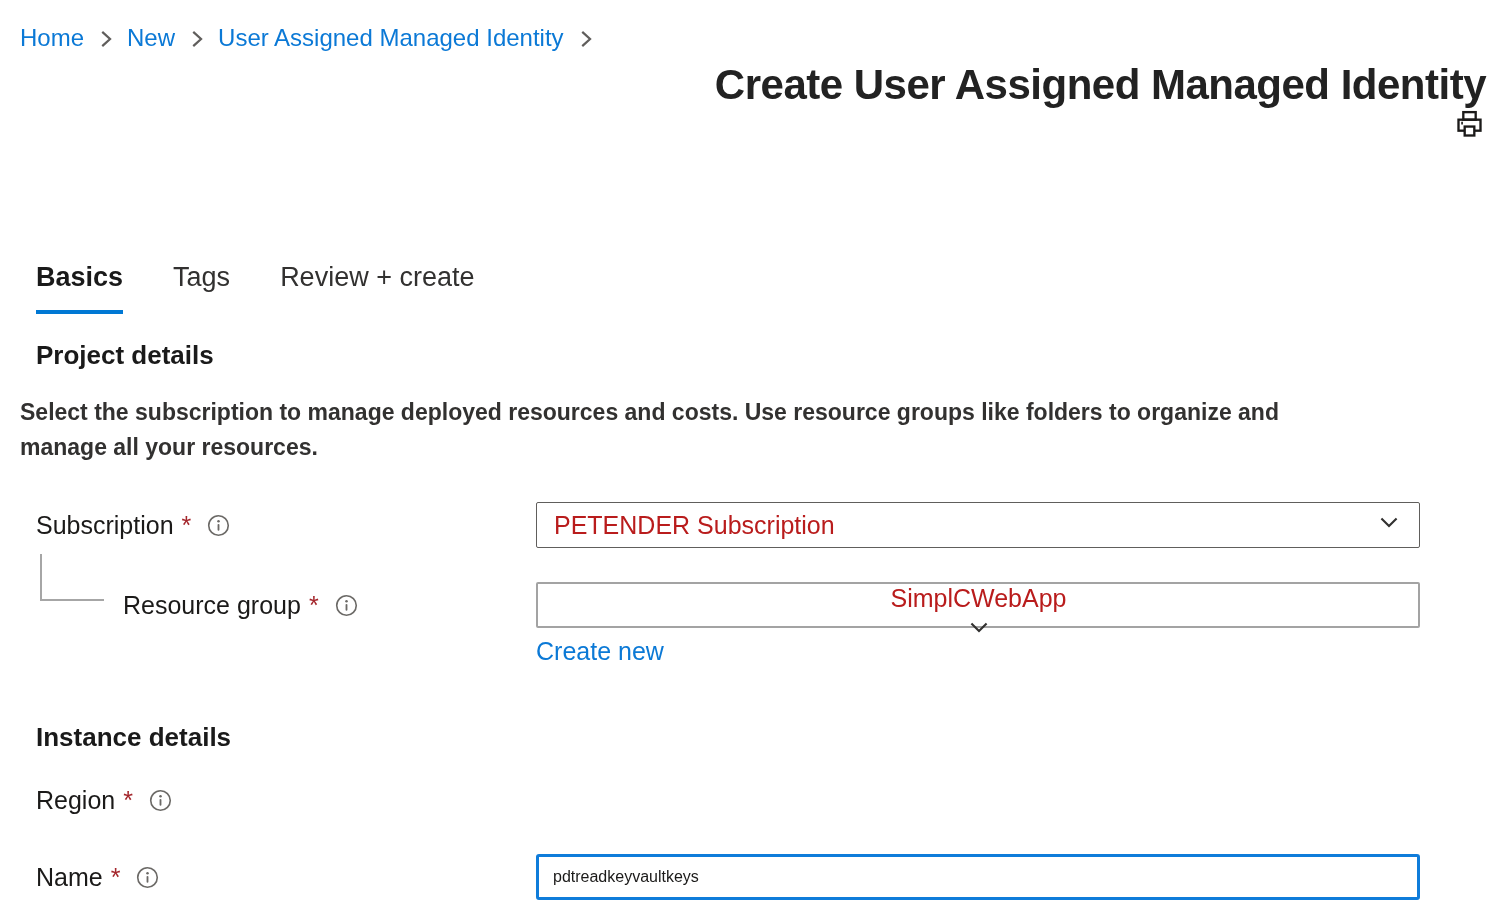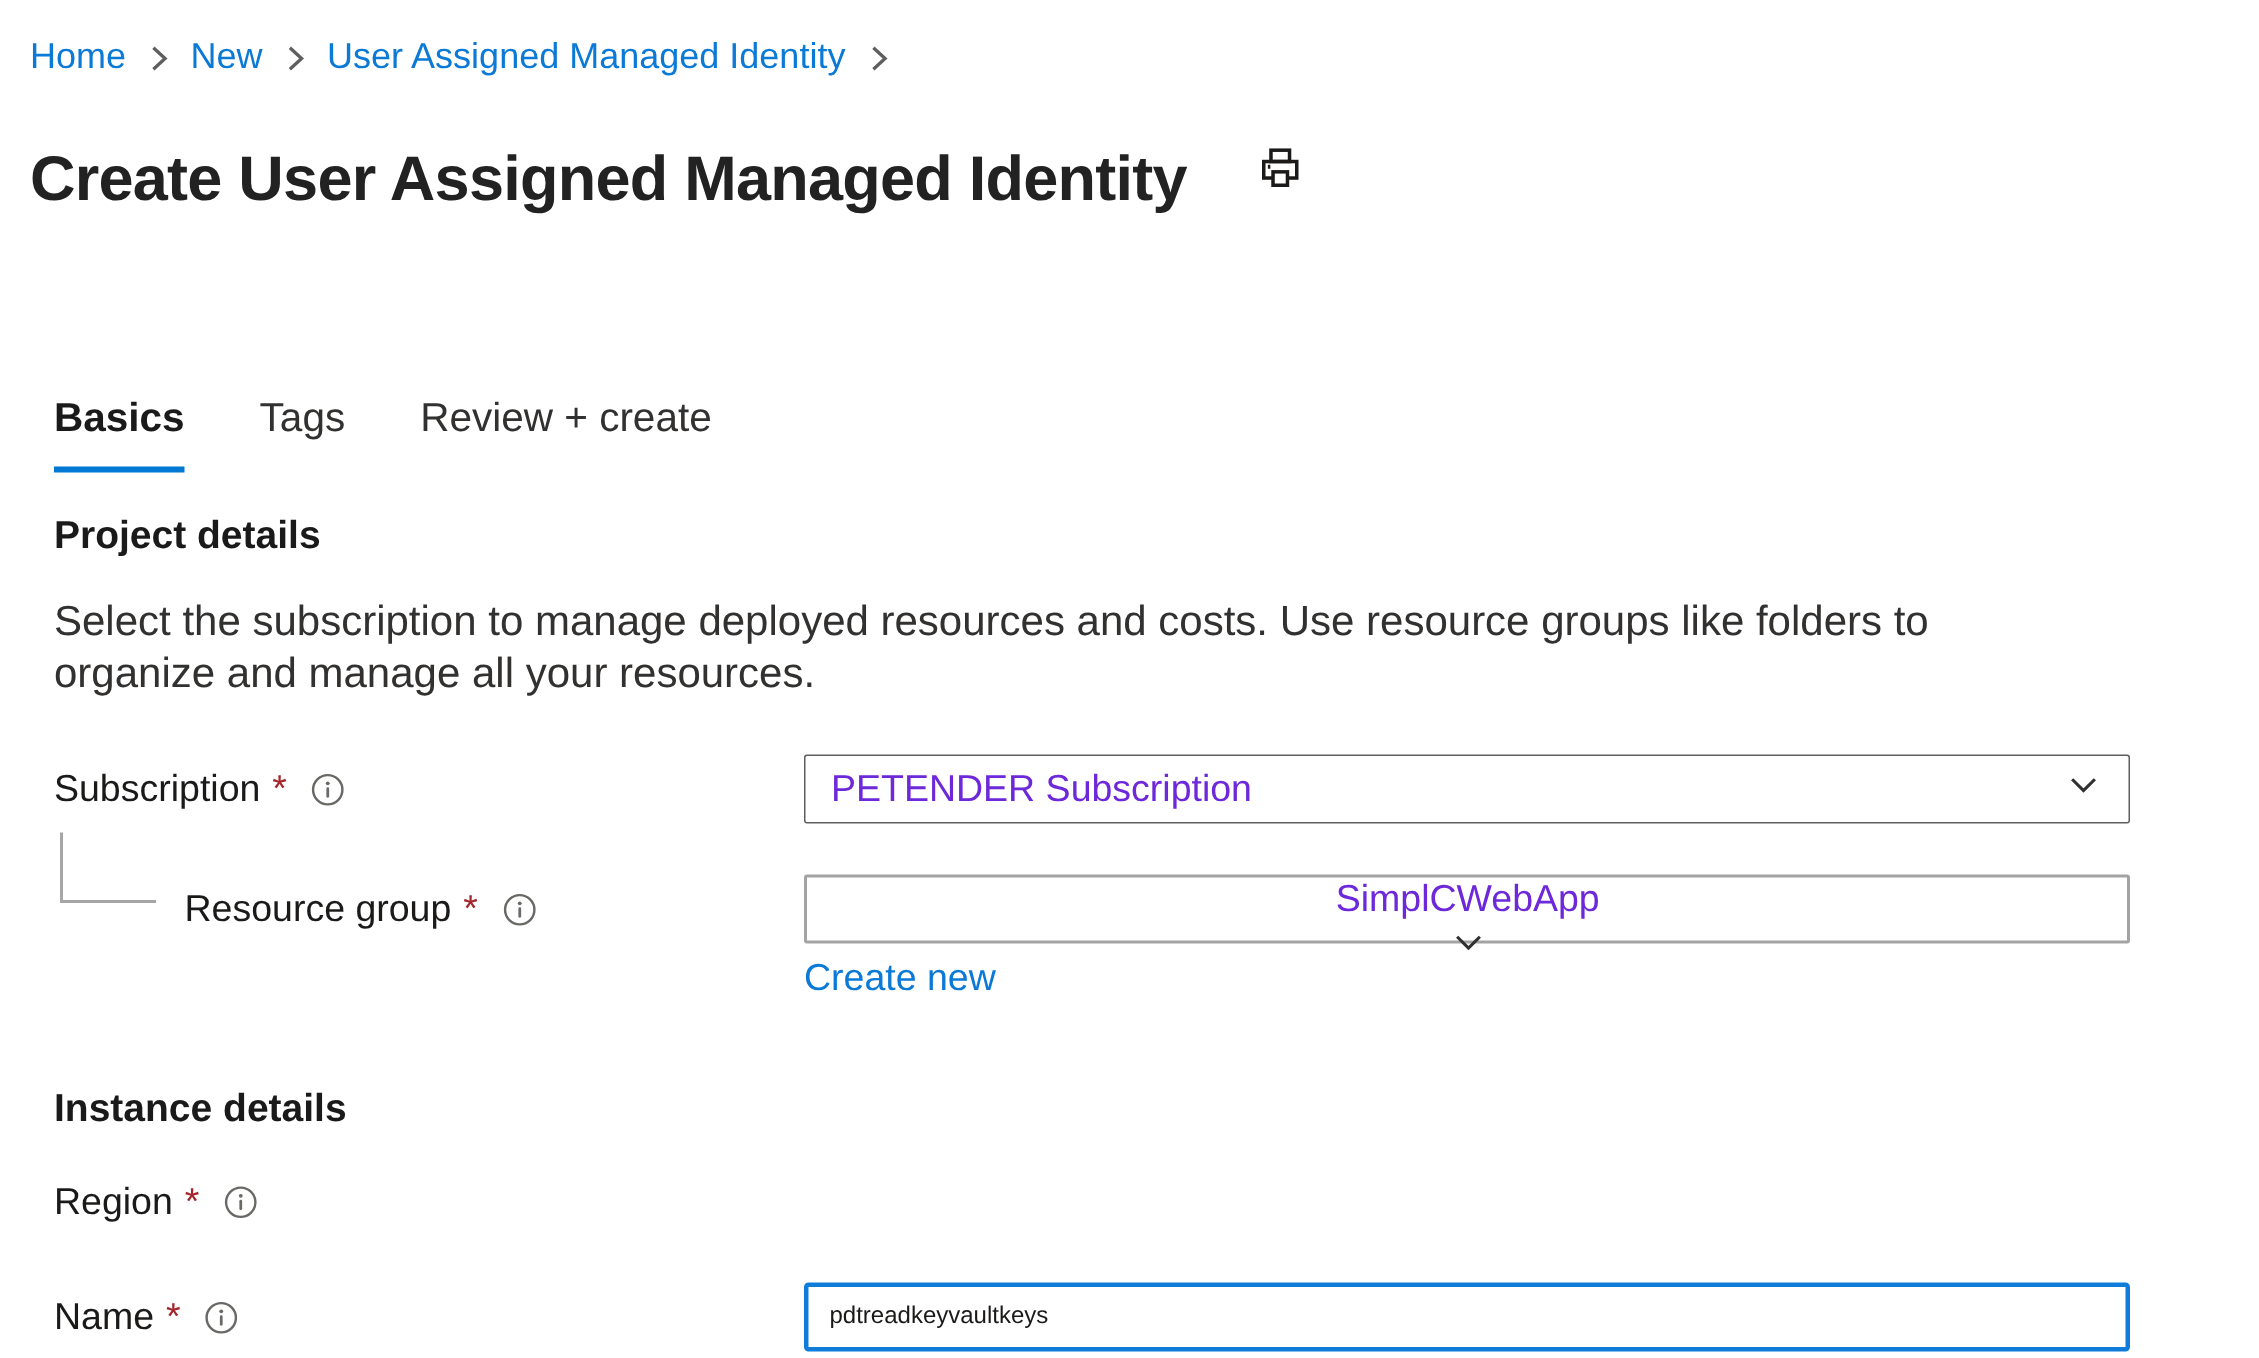--- a/index.html
+++ b/index.html
@@ -13,38 +13,38 @@
     overflow:hidden;
   }
   .content { padding:23px 20px 0 20px; }
 
   
   .breadcrumb { display:flex; align-items:center; gap:13px; font-size:24px; line-height:30px; }
   .breadcrumb a { color:#0b79d6; text-decoration:none; cursor:pointer; }
   .crumb-sep { display:flex; align-items:center; margin-top:2px; }
 
   
-  .title-row { margin-top:43px; display:flex; align-items:flex-start; }
+  .title-row { margin-top:9px; display:flex; align-items:flex-end;flex-direction:column; }
   .page-title {
     font-size:42px; font-weight:700; color:#222222;
     letter-spacing:-0.5px; line-height:46px;
   }
   .print-btn { margin-left:46px; display:flex; align-items:center; background:none; border:none; cursor:pointer; padding:0; }
 
   
   .tabs { margin-top:121px; margin-left:16px; display:flex; gap:50px; font-size:27px; line-height:30px; }
   .tab { padding-bottom:18px; color:#323130; cursor:pointer; border-bottom:4px solid transparent; }
   .tab.active { font-weight:700; color:#1a1a1a; border-bottom-color:#0078d4; }
 
   
   .section-heading { margin-left:16px; font-size:26px; font-weight:700; color:#1a1a1a; line-height:30px; }
   .project-heading { margin-top:26px; }
   .description {
-    margin-top:25px; margin-left:16px;
-    font-size:28px; line-height:35px; color:#323130; max-width:1330px;
+    margin-top:25px; 
+    font-size:23px; line-height:35px; color:#323130; max-width:1330px;font-weight:bold;
   }
 
   
   .form { margin-left:16px; margin-top:37px; position:relative; }
   .form-row { display:flex; align-items:flex-start; }
   .label-cell {
     width:500px; min-height:46px;
     display:flex; align-items:center;
     font-size:25px; color:#1b1a19;
   }
@@ -53,21 +53,21 @@
   .info-icon { margin-left:16px; display:flex; align-items:center; cursor:default; }
   .indent { padding-left:87px; }
   .control-cell { width:884px; }
 
   .dropdown {
     width:884px; height:46px;
     border:1px solid #605e5c; border-radius:2px;
     background:#fff;
     display:flex; align-items:center; justify-content:space-between;
     padding:0 16px 0 17px;
-    font-size:25px; color:#6d28d9;
+    font-size:25px; color:#b91c1c;
     cursor:pointer;
   }
   .dropdown.dirty { border:2px solid #a3a3a3;flex-direction:column; }
 
   .connector {
     position:absolute; left:4px; top:52px;
     width:64px; height:47px;
     border-left:2px solid #a6a6a6;
     border-bottom:2px solid #a6a6a6;
   }

